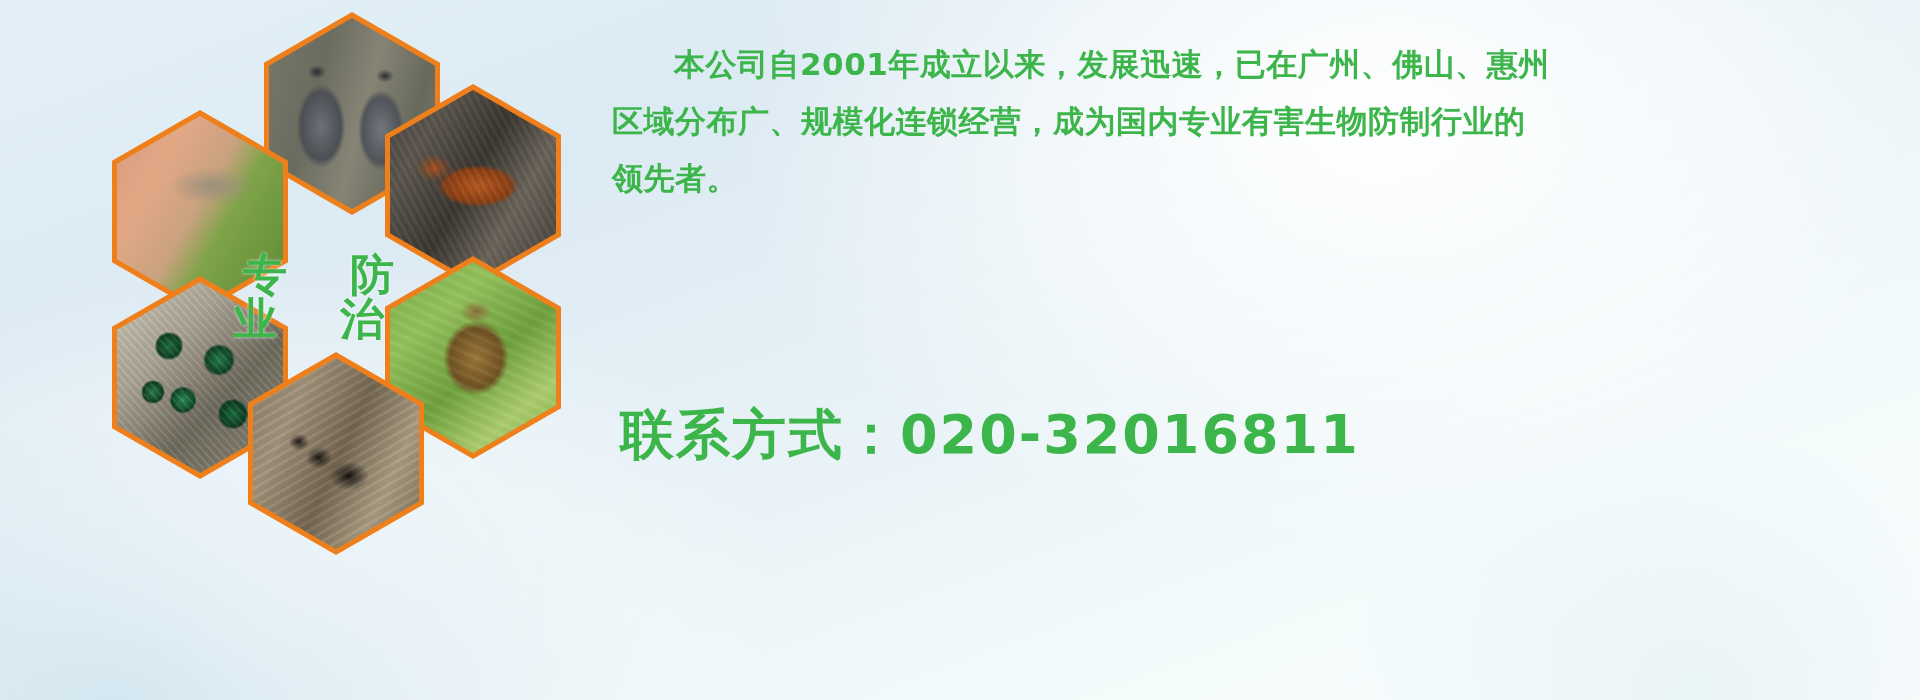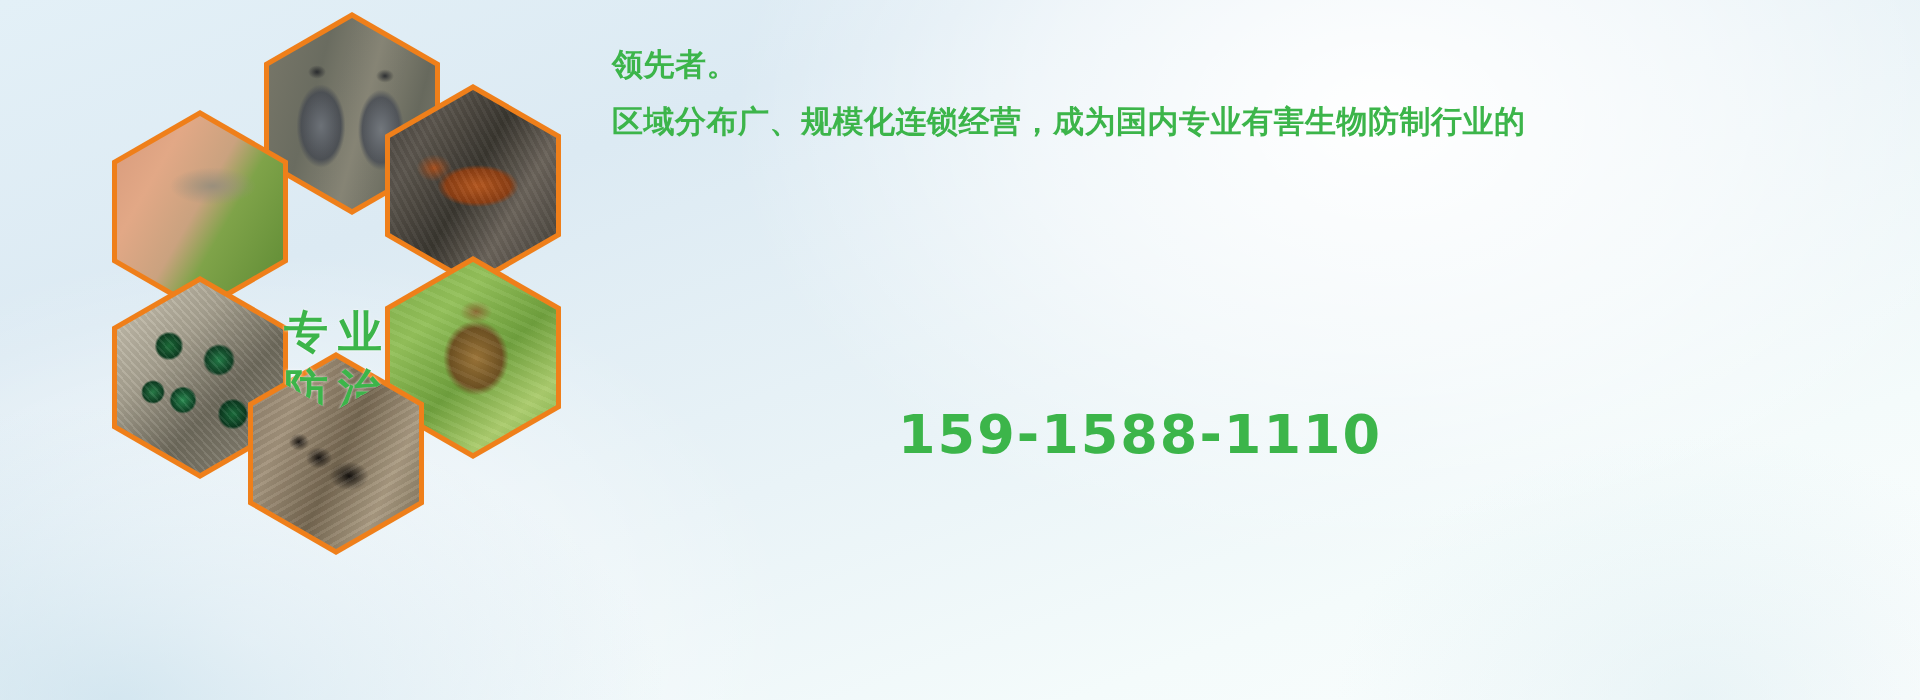--- a/index.html
+++ b/index.html
@@ -53,21 +53,21 @@
   .hx-mosquito { left:112px; top:110px; }
   .hx-center   { left:233px; top:182px; }
   .hx-stink    { left:385px; top:256px; }
   .hx-flies    { left:112px; top:276px; }
   .hx-ant      { left:248px; top:352px; }
 
   
   .hx-center { background:transparent; width:200px; height:230px; }
   .center-label{
     position:absolute; inset:0;
-    display:flex; flex-direction:column;
+    display:flex; flex-direction:row;
     align-items:center; justify-content:flex-end;
     gap:14px;
   }
   .center-label span{
     color:#3cb54a;
     font-size:44px;
     font-weight:bold;
     letter-spacing:10px;
     text-indent:10px;
     line-height:1;
@@ -236,23 +236,24 @@
         <span>专业</span>
         <span>防治</span>
       </div>
     </div>
 
   </div>
 
   <div class="content">
 
     <div class="paragraph">
+      <p class="indent">本公司自2001年成立以来，发展迅速，已在广州、佛山、惠州</p>
+      <p>区域分布广、规模化连锁经营，成为国内专业有害生物防制行业的</p>
       <p>领先者。</p>
-      <p>区域分布广、规模化连锁经营，成为国内专业有害生物防制行业的</p>
     </div>
 
     <div class="contact">
-      <div class="line phone2">159-1588-1110</div>
+      <div class="line phone1">联系方式：020-32016811</div>
     </div>
 
   </div>
 
 </div>
 
 </body></html>

